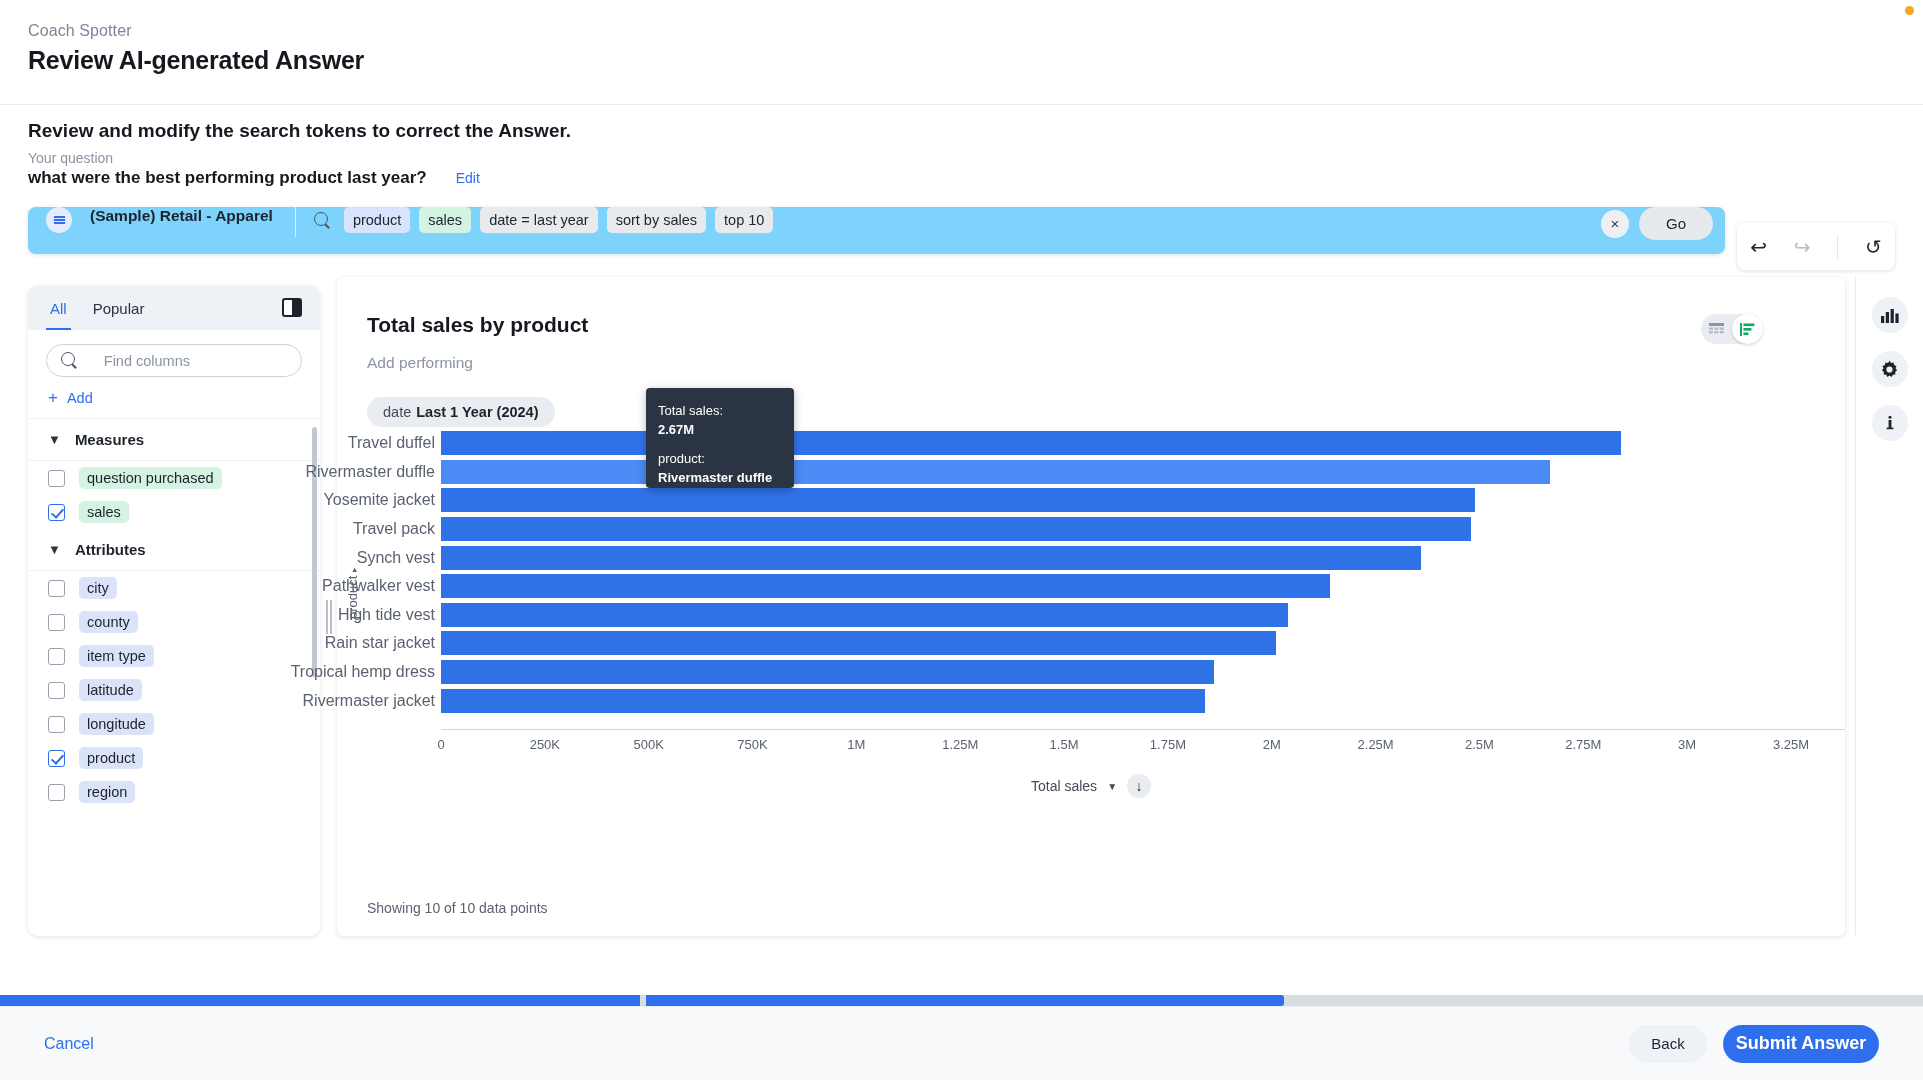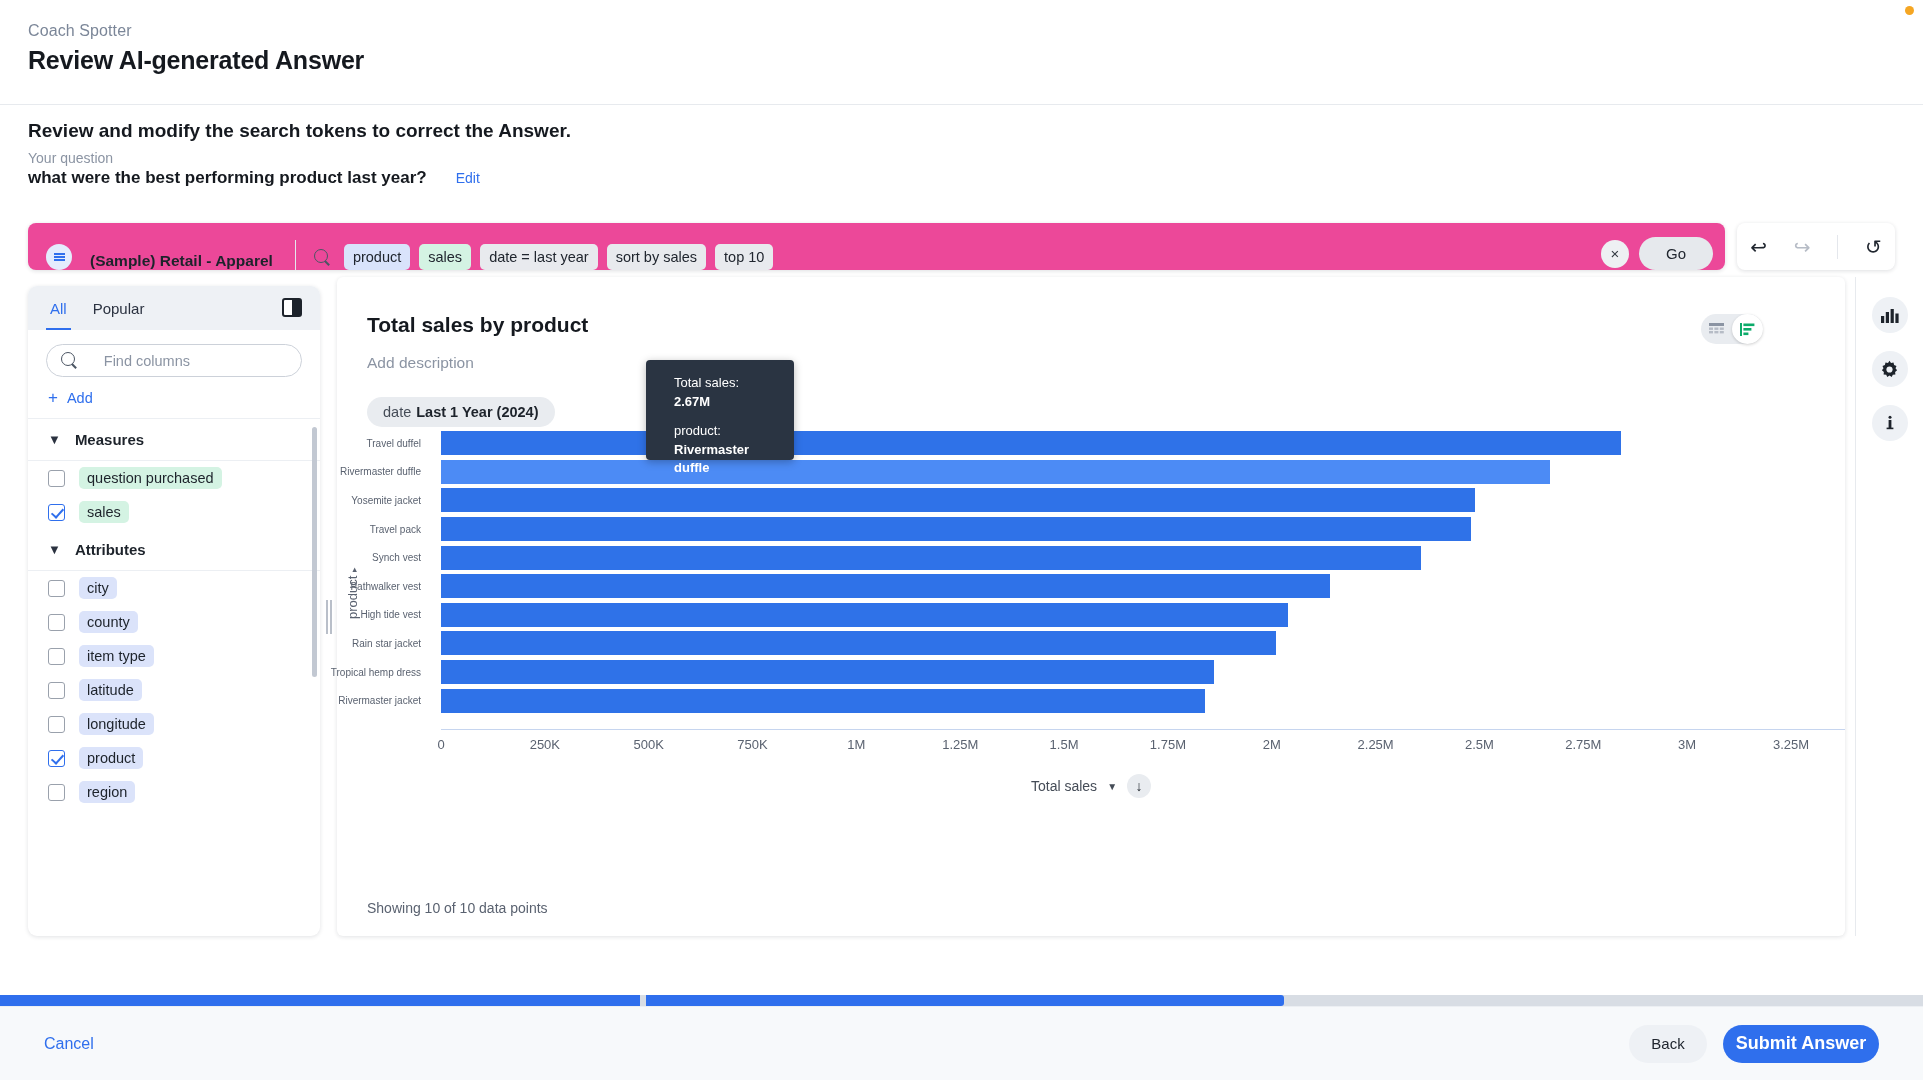--- a/index.html
+++ b/index.html
@@ -38,24 +38,24 @@
   .your-question-label {
     position:absolute; left:28px; top:150px;
     font-size:14px; color:#8b94a3;
   }
   .question-row { position:absolute; left:28px; top:168px; display:flex; align-items:center; gap:29px;}
   .question-text { font-size:17px; font-weight:700; color:#15191f; }
   .edit-link { font-size:14px; color:#2f6fed; cursor:pointer; }
 
   
   .searchbar {
-    position:absolute; left:28px; top:223px; width:1697px; height:47px;
-    background:#ec4899; border-radius:8px;
+    position:absolute; left:28px; top:207px; width:1697px; height:47px;
+    background:#7dd3fc; border-radius:8px;
     box-shadow:0 1px 4px rgba(22,30,45,.14);
-    display:flex; align-items:flex-end;
+    display:flex; align-items:flex-start;
   }
   .ds-icon-wrap { width:62px; display:flex; align-items:center; justify-content:center; }
   .ds-icon {
     width:26px; height:26px; border-radius:50%; background:#e4ecfd;
     display:flex; align-items:center; justify-content:center;
   }
   .ds-icon span { display:block; width:11px; height:1.6px; background:#2f6fed; margin:1.4px 0; }
   .ds-name { font-size:15.5px; font-weight:700; color:#1d232b; padding-right:22px; }
   .ds-divider { width:1px; height:30px; background:#e4e7ec; }
   .tokens { display:flex; align-items:center; gap:9px; padding-left:18px; flex:1; }
@@ -185,21 +185,21 @@
   
   .plot { position:absolute; left:0; top:152px; width:1508px; height:440px; }
   .y-axis-title {
     position:absolute; left:8px; top:190px; font-size:13px; color:#5a6270;
     transform:rotate(-90deg); transform-origin:left top; white-space:nowrap;
   }
   .y-axis-title .caret { font-size:9px; }
   .bars { position:absolute; left:104px; top:0; width:1404px; }
   .bar-row { height:28.6px; display:flex; align-items:center; margin-bottom:0; position:relative; }
   .bar-label {
-    position:absolute; right:100%; margin-right:20px; font-size:10px; color:#5a6270; white-space:nowrap;text-align:right;
+    position:absolute; right:100%; margin-right:6px; font-size:16px; color:#5a6270; white-space:nowrap;text-align:right;
   }
   .bar { height:24px; background:#2f72e8; border-radius:0; }
   .bar.hl { background:#4c8bf5; }
   .x-axis {
     position:absolute; left:104px; top:300px; width:1404px; height:1px; background:#c6d5ef;
   }
   .x-ticks { position:absolute; left:104px; top:308px; width:1404px; height:20px; }
   .x-tick { position:absolute; font-size:13px; color:#5a6270; transform:translateX(-50%); white-space:nowrap; }
   .legend-row {
     position:absolute; left:0; right:0; top:345px; display:flex; justify-content:center;
@@ -211,22 +211,22 @@
     width:24px; height:24px; border-radius:50%; background:#e9ecf0;
     display:flex; align-items:center; justify-content:center; font-size:14px;
     color:#1d232b; cursor:pointer;
   }
   .datapoints {
     position:absolute; left:30px; bottom:20px; font-size:14px; color:#5a6270;
   }
 
   
   .tooltip {
-    position:absolute; left:646px; top:360px; width:148px; height:100px;
-    background:#2a3442; border-radius:4px; padding:14px 28px;
+    position:absolute; left:646px; top:388px; width:148px; height:100px;
+    background:#2a3442; border-radius:4px; padding:14px 12px;
     color:#fff; font-size:13px; line-height:1.45; box-shadow:0 2px 8px rgba(0,0,0,.28);
     z-index:40;
   }
   .tt-b { font-weight:700; }
   .tt-gap { height:10px; }
 
   
   .icon-rail {
     position:absolute; left:1855px; top:277px; width:68px; height:659px;
     border-left:1px solid #e7eaee; background:#fff;
@@ -376,21 +376,21 @@
         </div>
       </div>
   </div>
   <div class="panel-grip">
       <i></i>
       <i></i>
     </div>
 
   <div class="chart-card">
     <div class="chart-title">Total sales by product</div>
-    <div class="chart-desc">Add description</div>
+    <div class="chart-desc">Add performing</div>
     <div class="date-chip">
       <span>date</span>
       <b>Last 1 Year (2024)</b>
     </div>
 
     <div class="view-toggle">
       <div class="vt-half">
         <svg width="15" height="13" viewBox="0 0 15 13" aria-hidden="true">
           <rect x="0" y="0" width="15" height="3" fill="#8b94a3"></rect>
           <rect x="0" y="4.5" width="4" height="2.4" fill="#b6bcc6"></rect>

